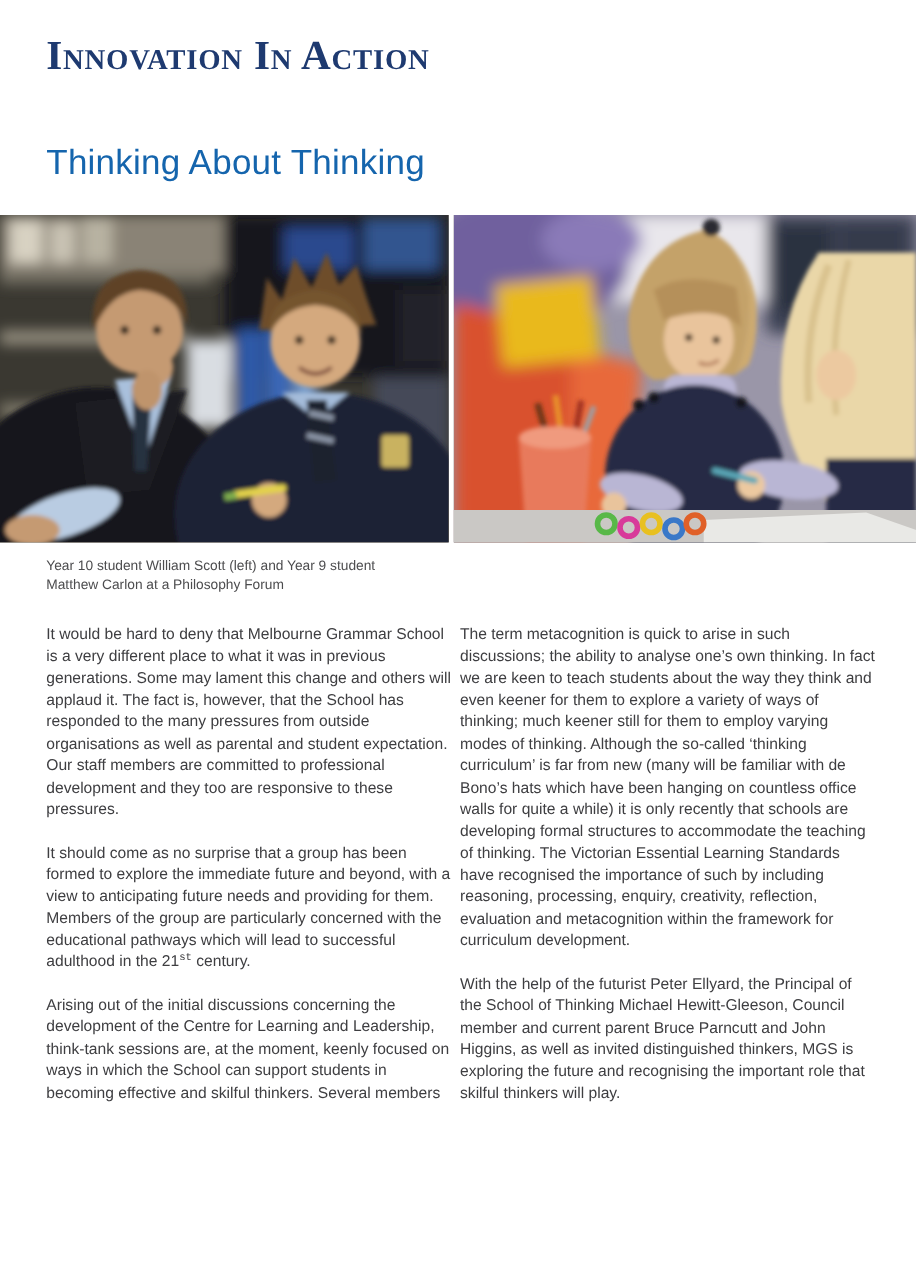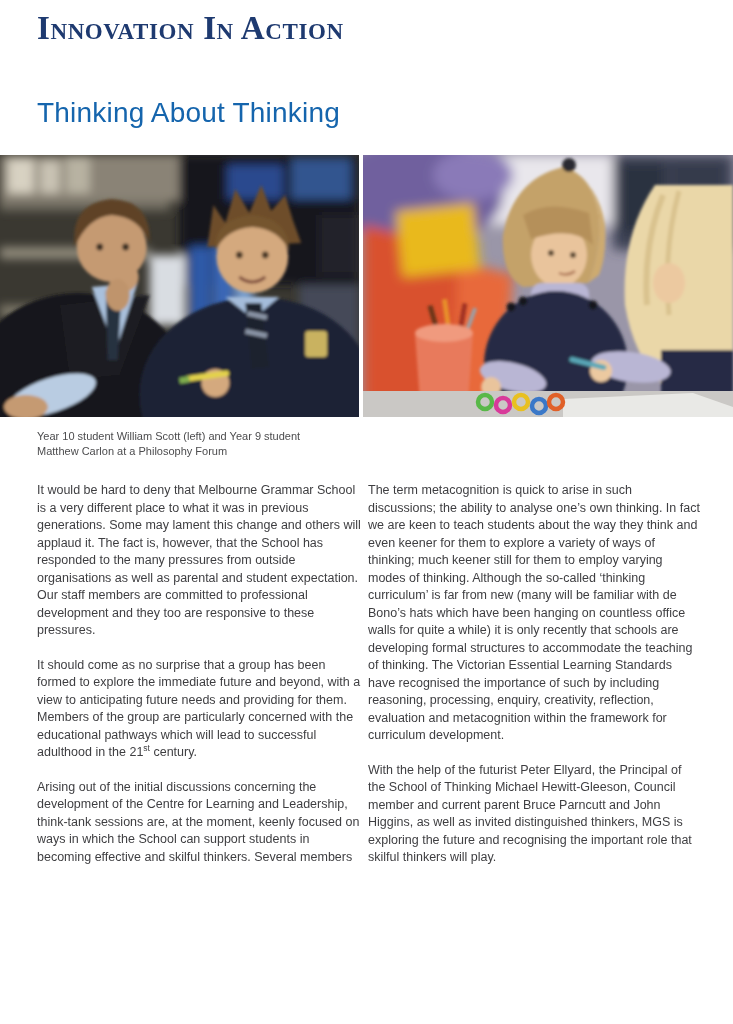--- a/index.html
+++ b/index.html
@@ -1,20 +1,20 @@
 <!DOCTYPE html>
 <html><head>
 <meta charset="utf-8">
 <style>
   * { margin:0; padding:0; box-sizing:border-box; }
   html,body { background:#ffffff; }
   body { font-family:"Liberation Sans", sans-serif; }
   .page {
     position:relative; width:733px; height:868px;
-    background:#ffffff; margin:0 auto; overflow:hidden;
+    background:#ffffff; margin:17px auto; overflow:hidden;
   }
   .kicker {
     position:absolute; left:37px; top:10px;
     font-family:"Liberation Serif", serif;
     font-variant:small-caps; font-weight:bold;
     font-size:33px; letter-spacing:0.6px;
     color:#1e3a70;
   }
   .title {
     position:absolute; left:37px; top:97px;
@@ -36,21 +36,21 @@
   }
   .caption.c-left { left:37px; }
   .caption.c-right { left:368px; }
   .col {
     position:absolute; top:482px;
     font-size:12.5px; line-height:17.5px; color:#3e3e41;
   }
   .col.left { left:37px; width:325px; }
   .col.right { left:368px; width:334px; }
   .col p { margin:0 0 17px 0; }
-  .col sup { font-size:8.5px; vertical-align:super; line-height:0; }
+  .col sup { font-size:8.5px; vertical-align:super; line-height:0;font-family:Liberation Mono, monospace; }
   .byline { margin-top:10px; }
   .byline-name { font-weight:bold; color:#2b5f9e; }
   .footer {
     position:absolute; top:999px; right:33px;
     display:flex; align-items:baseline; 
     font-size:11.5px;
   }
   .footer-pub { color:#2e63a4; }
   .footer-page { color:#1e3a70; font-weight:bold; font-size:12px; }
 </style>

